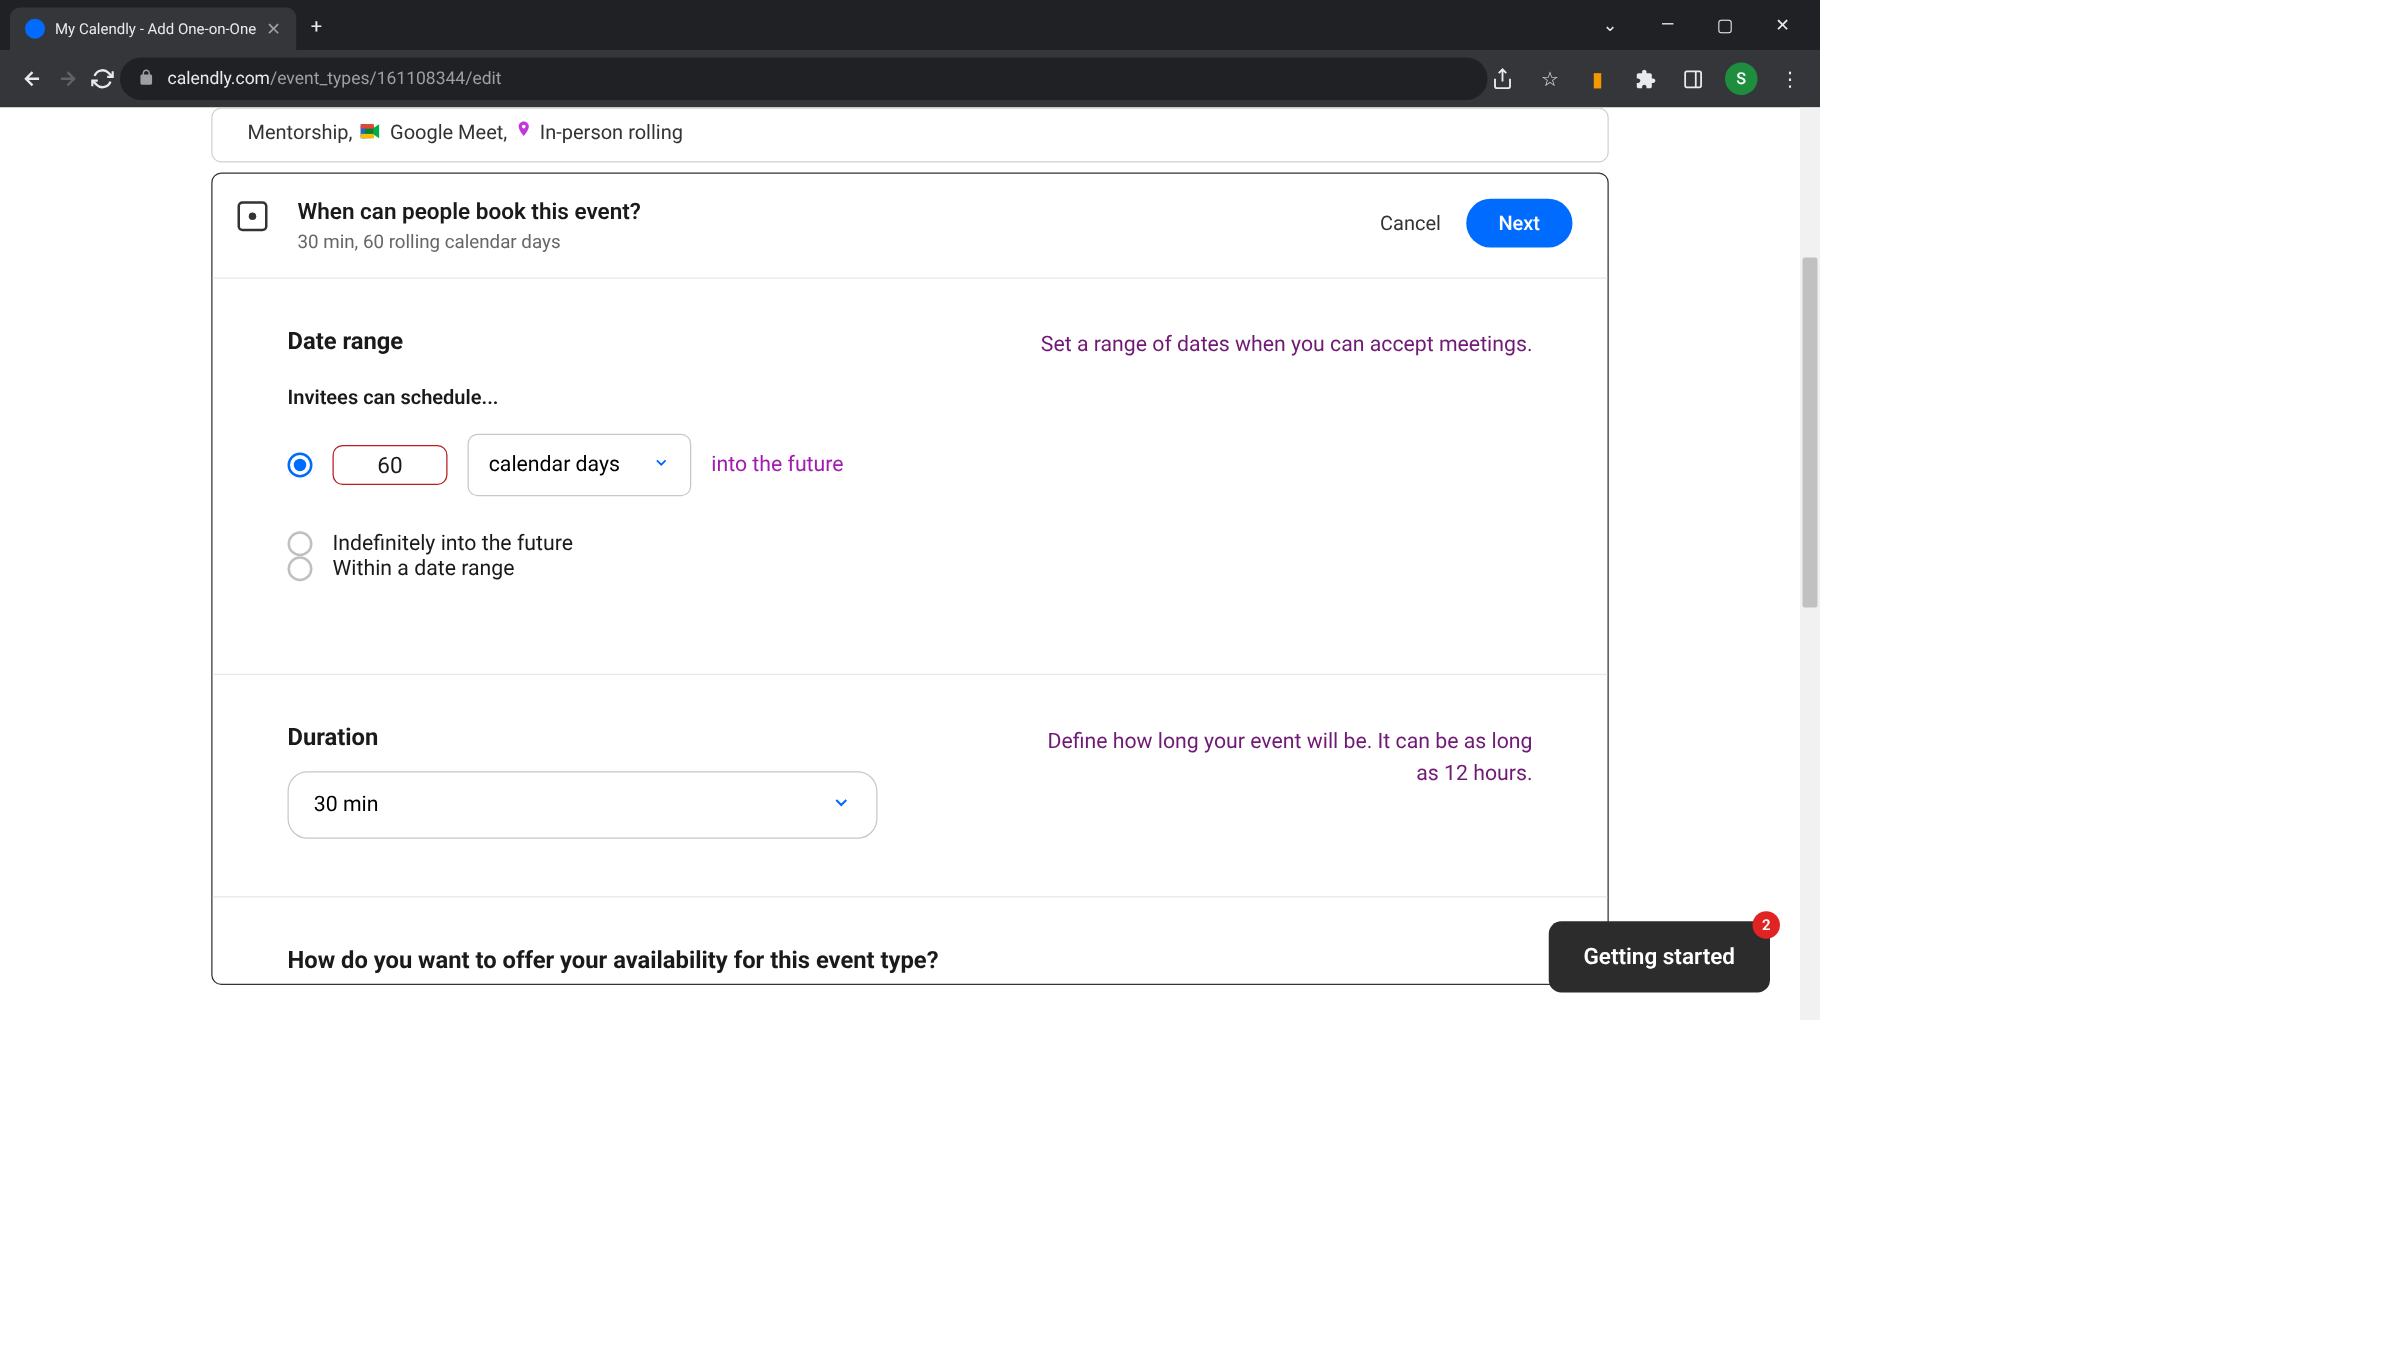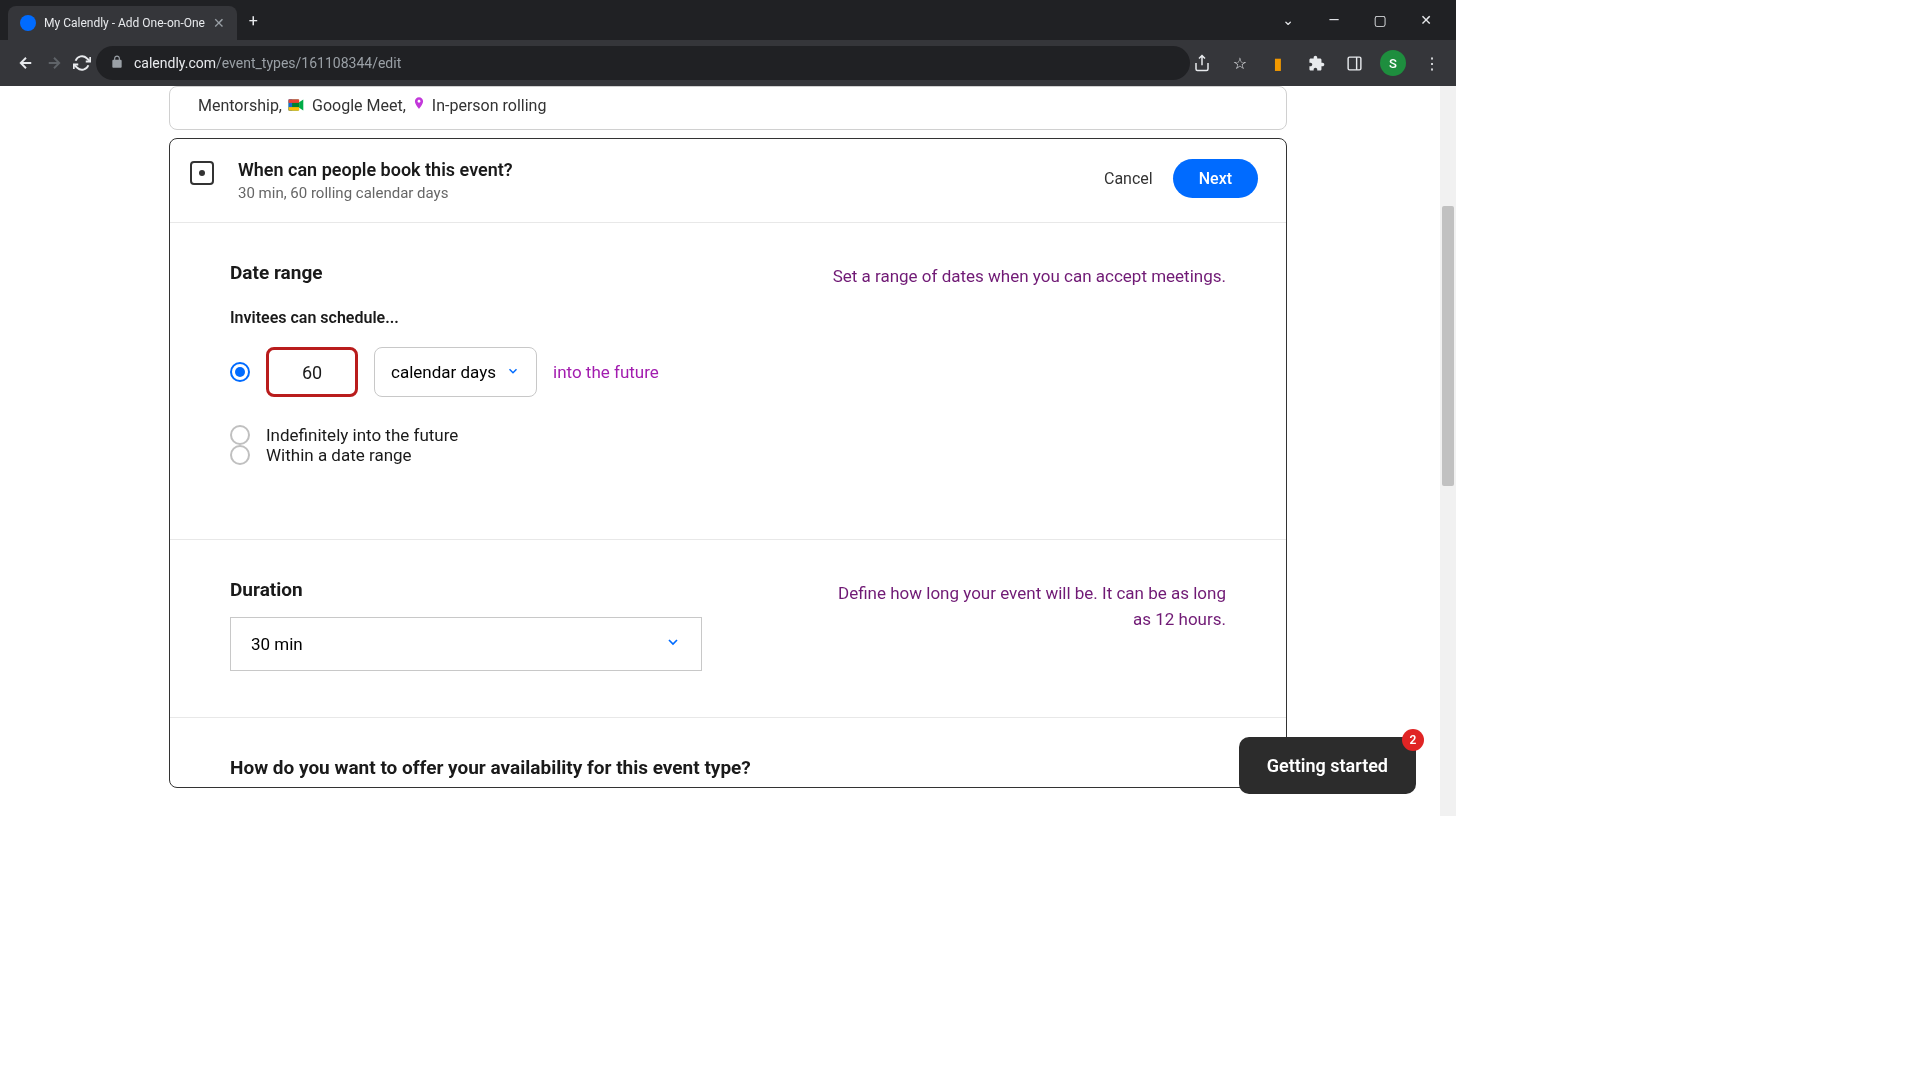--- a/index.html
+++ b/index.html
@@ -55,26 +55,26 @@
   
   .sec-title { font-size: 19px; font-weight: 700; color: #1a1a1a; margin-bottom: 24px; }
   .sec-sub { font-size: 16px; font-weight: 600; color: #1a1a1a; margin-bottom: 20px; }
   
   .radio-row { display: flex; align-items: center; gap: 16px; margin-bottom: 28px; }
   .radio { width: 20px; height: 20px; border: 2px solid #c0c0c0; border-radius: 50%; cursor: pointer; position: relative; flex-shrink: 0; }
   .radio.checked { border-color: #006bff; }
   .radio.checked::after { content: ""; position: absolute; inset: 3px; background: #006bff; border-radius: 50%; }
   .radio-label { font-size: 17px; color: #1a1a1a; }
   
-  .num-input { width: 92px; height: 50px; border: 3px solid #b91c1c; border-radius: 8px; text-align: center; font-size: 18px; color: #1a1a1a; }
-  .dropdown-sm { height: 50px; border: 1px solid #c8c8c8; border-radius: 8px; padding: 0 16px; display: flex; align-items: center; gap: 10px; font-size: 17px; cursor: pointer; }
+  .num-input { width: 92px; height: 32px; border: 1px solid #b91c1c; border-radius: 8px; text-align: center; font-size: 18px; color: #1a1a1a; }
+  .dropdown-sm { height: 50px; border: 1px solid #c8c8c8; border-radius: 8px; padding: 0 16px; display: flex; align-items: center; gap: 26px; font-size: 17px; cursor: pointer; }
   .suffix-text { font-size: 17px; color: #a21caf; }
   .chev { color: #006bff; }
   
-  .duration-select { width: 472px; height: 54px; border: 1px solid #c8c8c8; border-radius: 0; padding: 0 20px; display: flex; align-items: center; justify-content: space-between; font-size: 17px; cursor: pointer; }
+  .duration-select { width: 472px; height: 54px; border: 1px solid #c8c8c8; border-radius: 16px; padding: 0 20px; display: flex; align-items: center; justify-content: space-between; font-size: 17px; cursor: pointer; }
   
   .help-widget { position: absolute; right: 40px; bottom: 22px; background: #2c2c2c; color: #fff; padding: 18px 28px; border-radius: 10px; font-size: 18px; font-weight: 600; cursor: pointer; }
   .help-badge { position: absolute; top: -8px; right: -8px; background: #e02424; color: #fff; width: 22px; height: 22px; border-radius: 50%; display: flex; align-items: center; justify-content: center; font-size: 12px; font-weight: 600; }
 </style>
 </head>
 <body>
 
 <div class="browser-top">
   <div class="tab">
     <div class="tab-favicon"></div>

